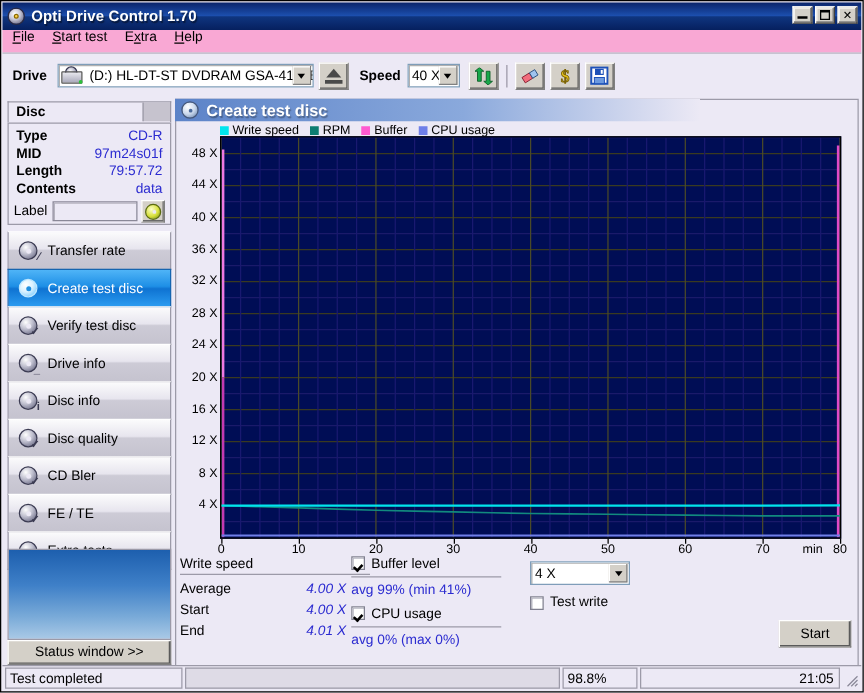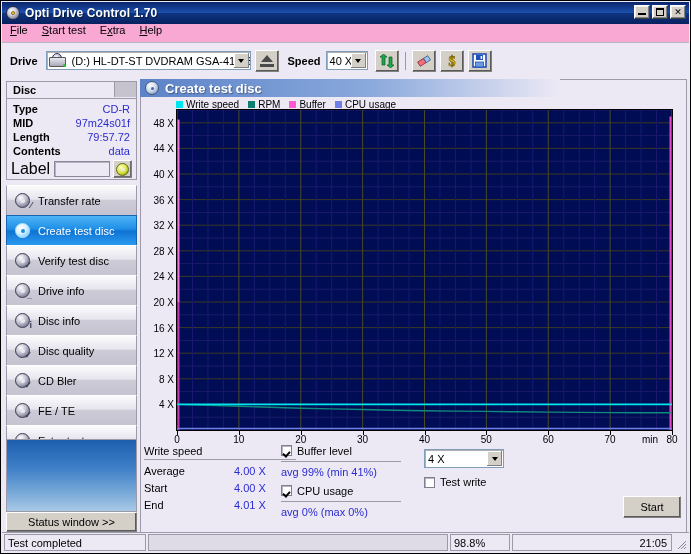--- a/index.html
+++ b/index.html
@@ -125,21 +125,21 @@
     border-left:1px solid #9c9aa8;box-sizing:border-box;
   }
   .disc-box{
     position:absolute;left:5px;top:97px;width:131px;height:82px;
     background:#ece9f5;border:1px solid #9c9aa8;box-sizing:border-box;
   }
   .disc-row{display:flex;justify-content:space-between;padding:0 6px;height:14px;align-items:center;font-size:11px;}
   .disc-row .k{color:#000;font-weight:bold;}
   .disc-row .v{color:#2b2bd0;}
   .label-row{display:flex;align-items:center;padding:0 4px;height:20px;margin-top:1px;}
-  .label-row .k{font-size:16px;margin-right:4px;}
+  .label-row .k{font-size:11px;margin-right:4px;}
   .label-input{
     flex:1;height:16px;background:#ece9f5;border:1px solid #8a8898;
     box-shadow:inset 1px 1px 0 #b5b3bf;box-sizing:border-box;
   }
   .label-cd{
     width:19px;height:18px;margin-left:3px;background:#d4d0c8;
     border:1px solid #fff;border-right-color:#808080;border-bottom-color:#808080;
     box-shadow:inset -1px -1px 0 #6a6a6a;
     display:flex;align-items:center;justify-content:center;box-sizing:border-box;
   }
@@ -227,21 +227,21 @@
   .xaxis{position:absolute;left:36px;top:322px;width:497px;height:20px;}
   .xtick{position:absolute;top:3px;font-size:10px;color:#000;transform:translateX(-50%);}
   .xtickmark{position:absolute;top:0;width:1px;height:4px;background:#000;}
   .xunit{position:absolute;left:502px;top:325px;font-size:10px;color:#000;}
 
   
   .stats{position:absolute;left:143px;top:444px;width:160px;}
   .stats .hdr{font-size:11px;color:#000;border-bottom:1px solid #9c9aa8;padding-bottom:2px;width:152px;}
   .stats .row{display:flex;margin-top:5px;font-size:11px;}
   .stats .row .k{width:90px;color:#000;}
-  .stats .row .v{color:#2b2bd0;text-align:left;width:54px;}
+  .stats .row .v{color:#2b2bd0;text-align:center;width:54px;font-style:italic;}
 
   .cks{position:absolute;left:280px;top:442px;width:130px;}
   .ckrow{display:flex;align-items:center;height:15px;}
   .ckbox{
     width:11px;height:11px;background:#fff;border:1px solid #7f7f8f;
     box-shadow:inset 1px 1px 0 #b6b6c2;position:relative;box-sizing:border-box;margin-right:5px;cursor:default;
   }
   .ckbox.on::after{
     content:"";position:absolute;left:2px;top:4px;width:3px;height:5px;
     border:solid #000;border-width:0 2px 2px 0;transform:rotate(42deg);

